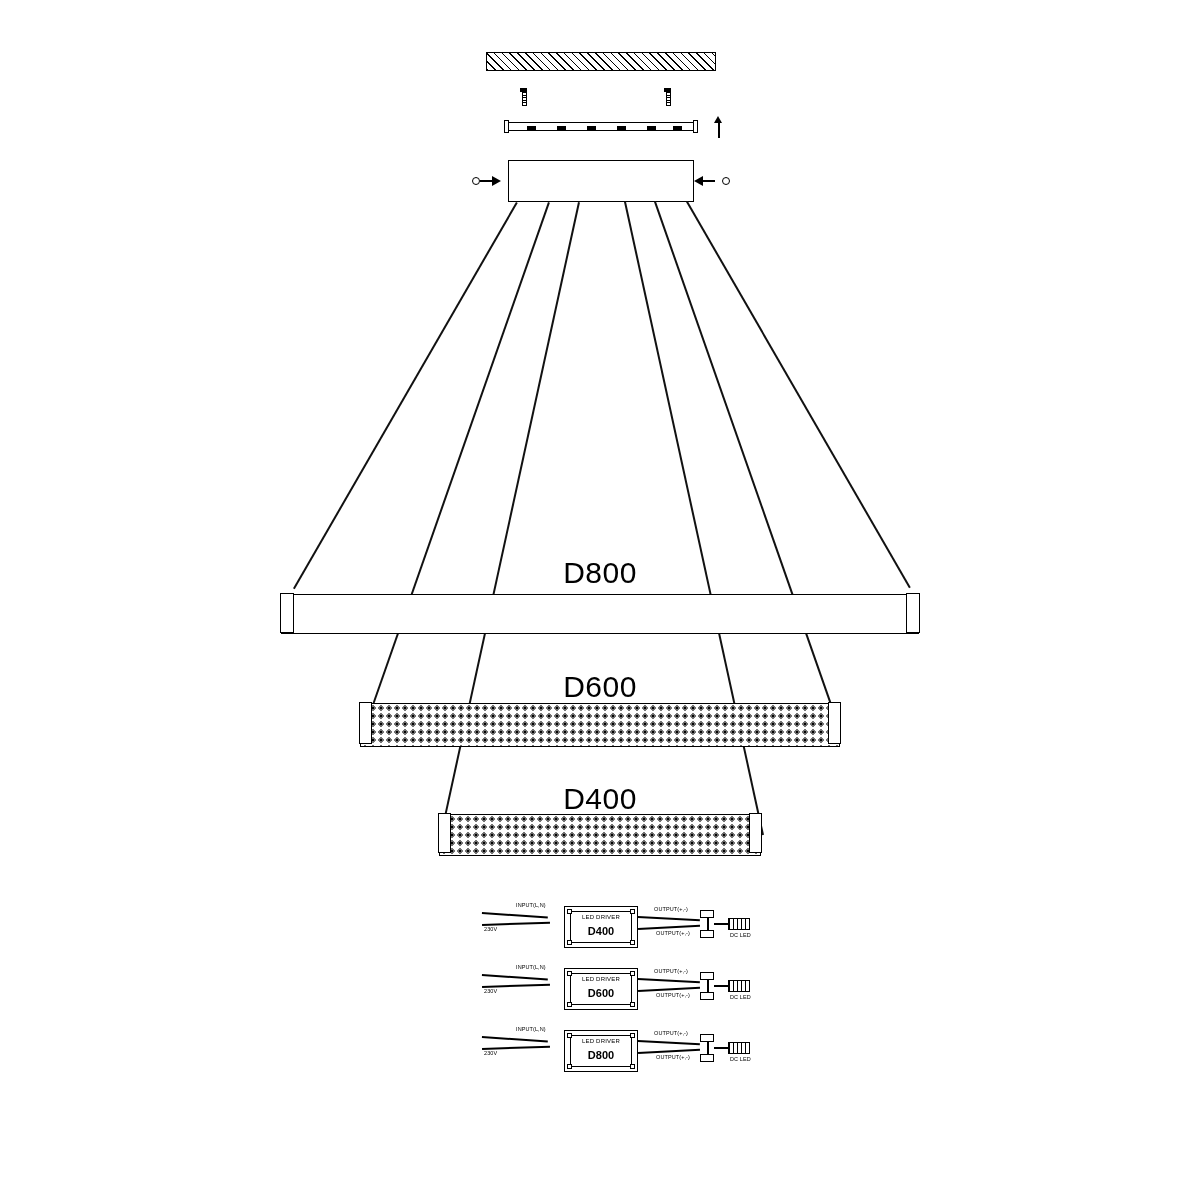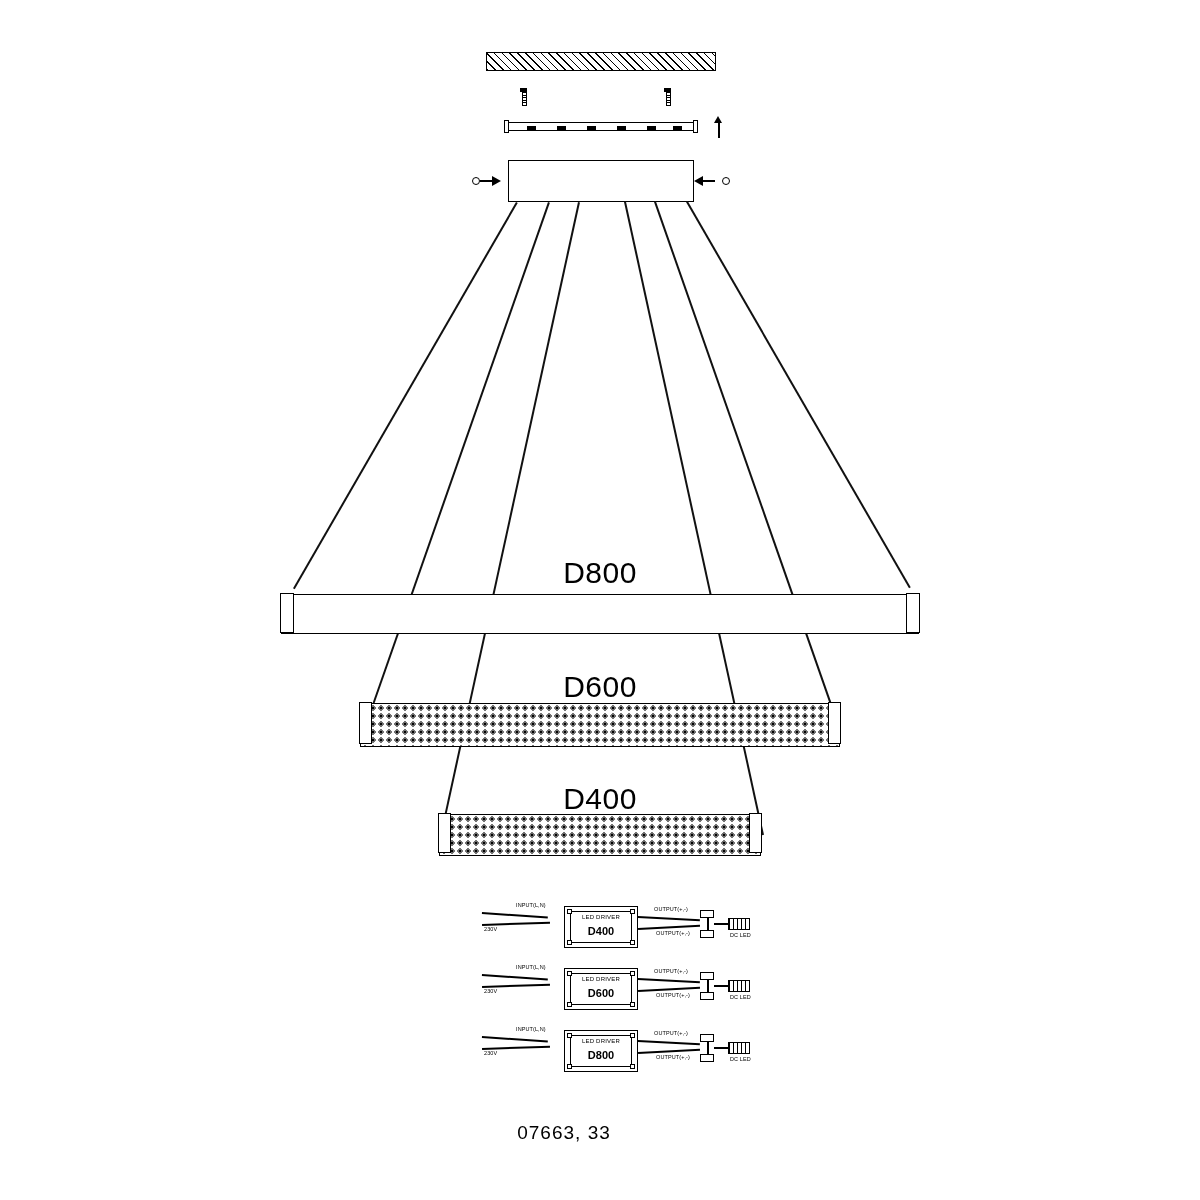--- a/index.html
+++ b/index.html
@@ -364,15 +364,14 @@
     <div class="drv-tag" style="left:178px; top:32px;">OUTPUT(+,-)</div>
 
     <div class="connector" style="left:222px; top:12px; width:14px; height:8px;"></div>
     <div class="connector" style="left:222px; top:32px; width:14px; height:8px;"></div>
     <div class="drv-wire" style="left:229px; top:20px; width:1.6px; height:12px;"></div>
     <div class="drv-wire" style="left:236px; top:25px; width:14px; height:1.6px;"></div>
     <div class="term-block" style="left:250px; top:20px;"></div>
     <div class="drv-tag" style="left:252px; top:34px;">DC LED</div>
   </div>
 
-  <div class="abs footer-code">07663, 33</div>
 
 </div>
 
 </body></html>

